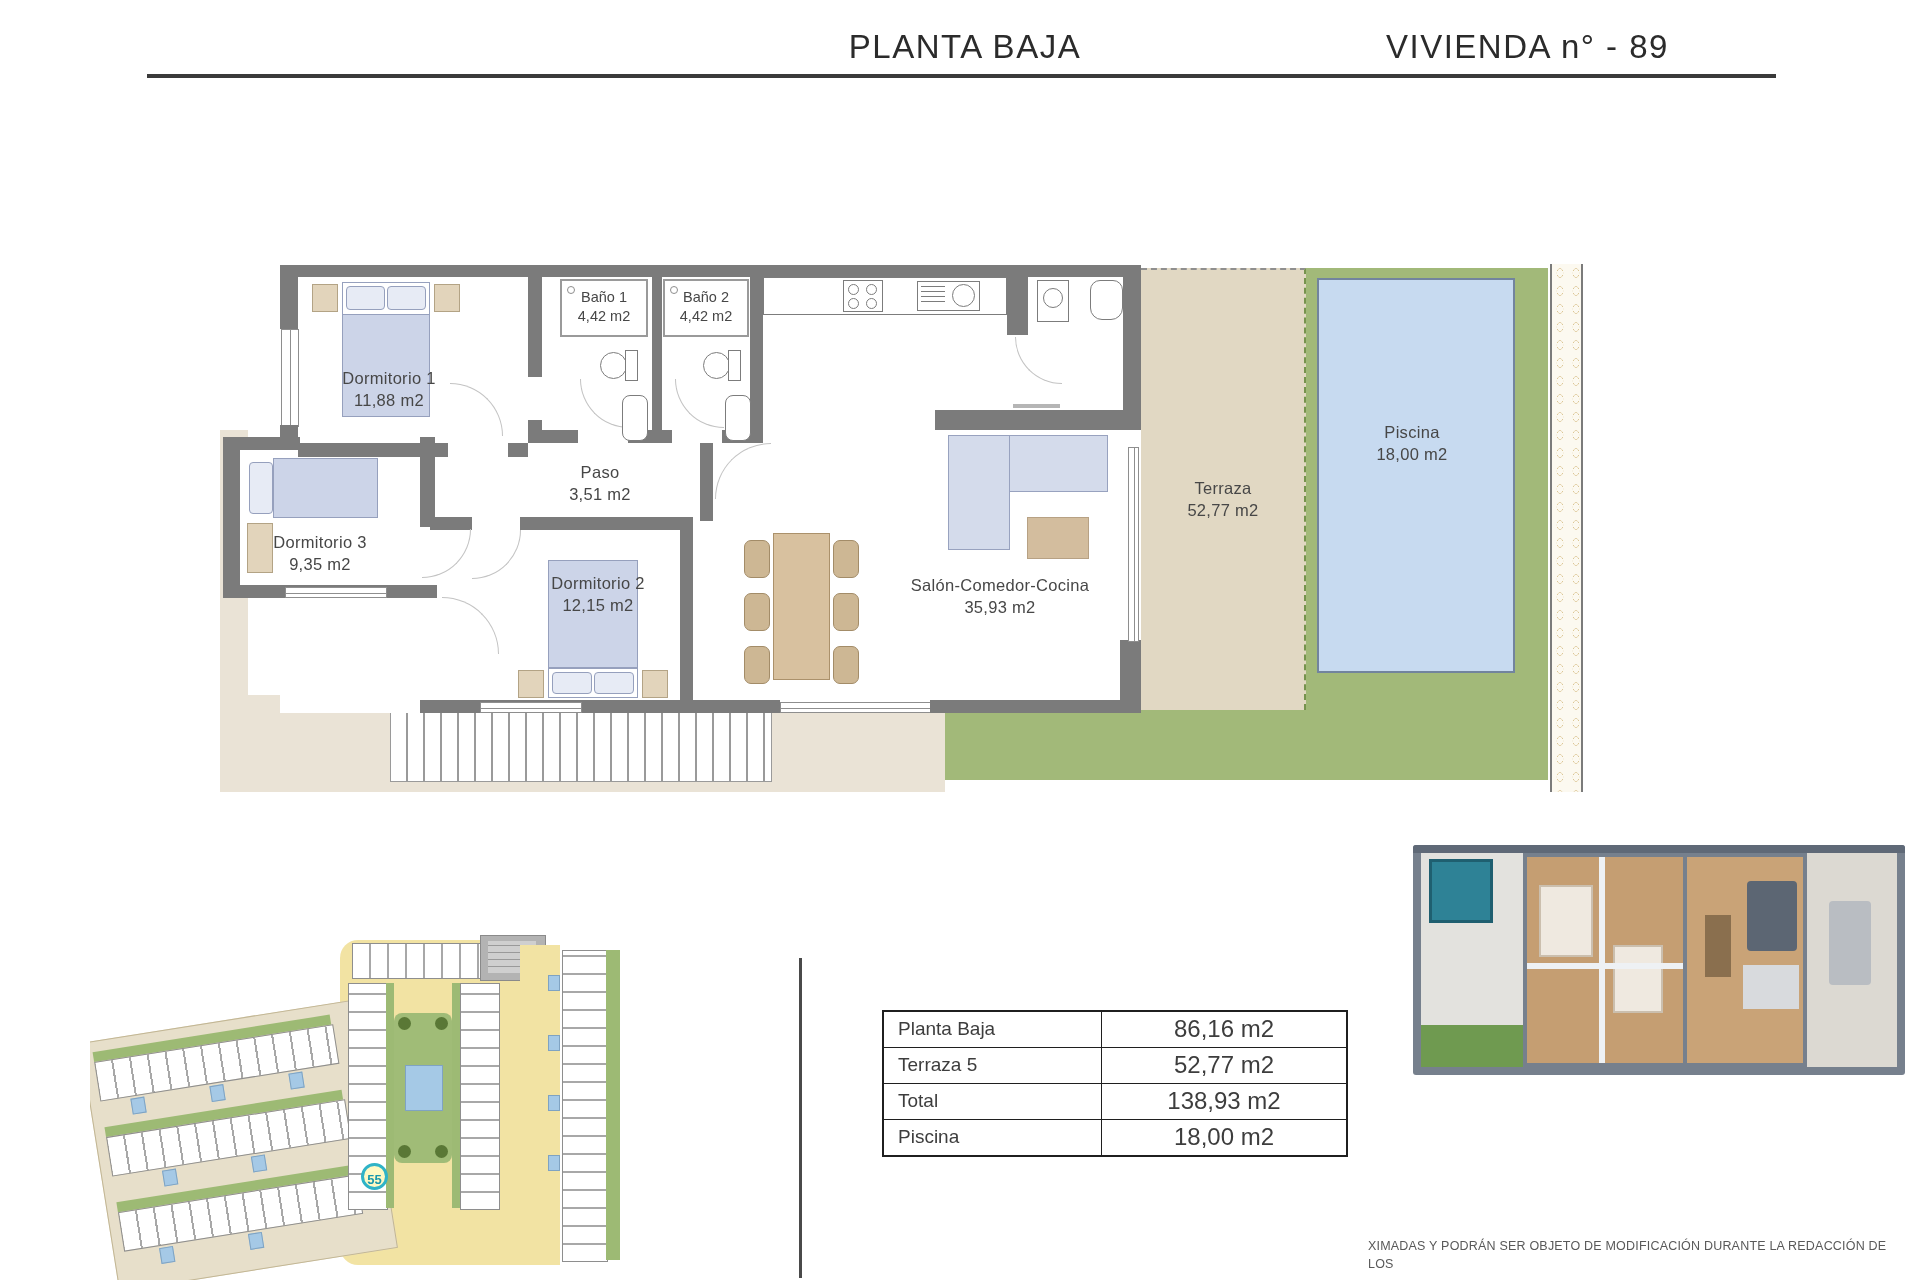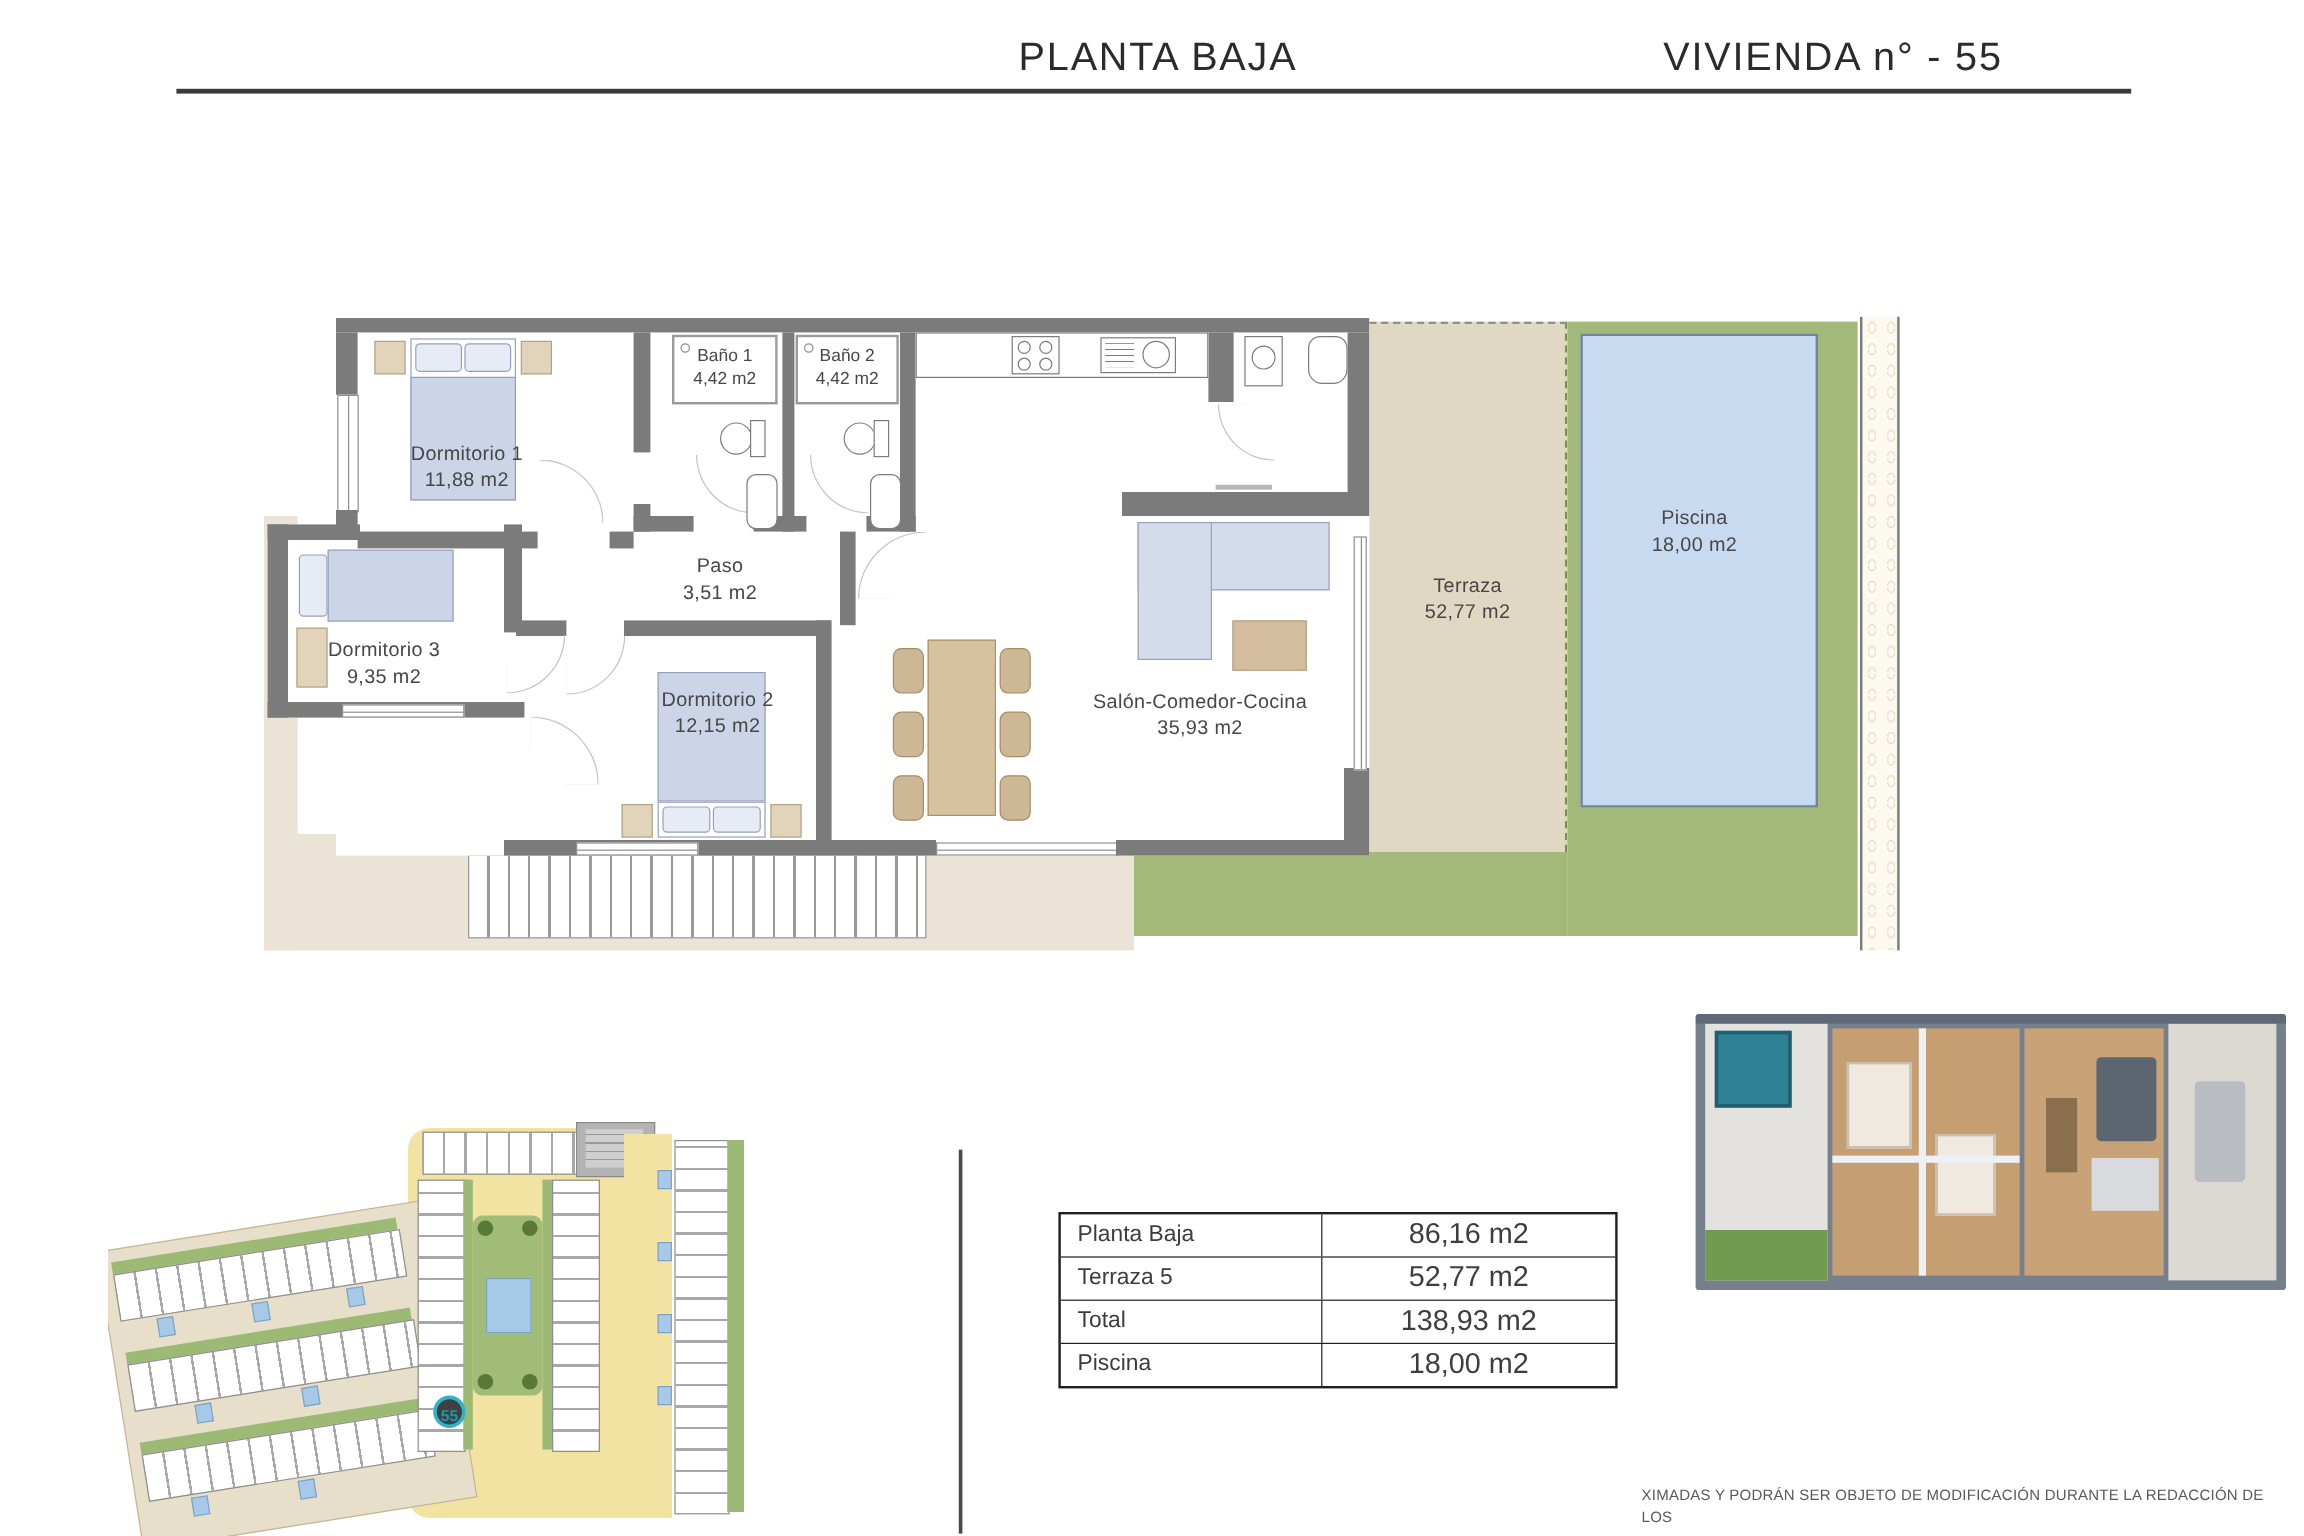--- a/index.html
+++ b/index.html
@@ -37,41 +37,41 @@
   .pebbles{position:absolute;background-color:#fcf9f0;
            background-image:radial-gradient(ellipse 5px 7px at 8px 9px,#fcf9f0 55%,#d9c28e 62%,#fcf9f0 72%),
                             radial-gradient(ellipse 5px 7px at 1px 1px,#fcf9f0 55%,#d9c28e 62%,#fcf9f0 72%);
            background-size:16px 18px;border-left:2px solid #7b7b7b;border-right:2px solid #7b7b7b;box-sizing:border-box;}
   
   .units-h{position:absolute;background:repeating-linear-gradient(90deg,#ffffff 0 16px,#a8a8a8 16px 18px);border:1px solid #8e8e8e;}
   .units-v{position:absolute;background:repeating-linear-gradient(0deg,#ffffff 0 16px,#a8a8a8 16px 18px);border:1px solid #8e8e8e;}
   .greenstrip{position:absolute;background:#9dba74;}
   .minipool{position:absolute;background:#a5c9e6;border:1px solid #7fa3c2;}
   .tree{position:absolute;width:13px;height:13px;background:#5a7836;border-radius:50%;}
-  .marker55{position:absolute;width:27px;height:27px;border:3px solid #2fb3c7;border-radius:50%;background:#404040;
+  .marker55{position:absolute;width:27px;height:27px;border:3px solid #2fb3c7;border-radius:50%;background:#fef9c3;
             color:#1898ad;font-size:13px;font-weight:bold;line-height:27px;text-align:center;box-sizing:border-box;}
   
   .sup-table{position:absolute;border:2px solid #1f1f1f;background:#fff;box-sizing:border-box;}
   .sup-head{height:38px;background:#e9e1dd;border-bottom:2px solid #1f1f1f;text-align:center;
             font-size:24px;letter-spacing:1px;color:#2b2b2b;line-height:38px;}
   .sup-row{display:flex;height:35px;border-bottom:1.5px solid #1f1f1f;}
   .sup-row:last-child{border-bottom:none;}
   .sup-cell-l{width:218px;border-right:1.5px solid #1f1f1f;font-size:19px;color:#3d3d3d;line-height:34px;padding-left:14px;box-sizing:border-box;}
   .sup-cell-r{flex:1;text-align:center;font-size:24px;color:#3d3d3d;line-height:34px;}
   
   .disc{position:absolute;font-size:12.5px;color:#595959;line-height:1.42;letter-spacing:.2px;}
   .r3d{position:absolute;background:#76808d;border-radius:3px;overflow:hidden;}
 </style>
 </head>
 <body>
 
 <div class="canvas">
 
   <div class="htitle" style="left:750px;width:430px;">PLANTA BAJA</div>
-  <div class="htitle" style="left:1330px;width:395px;">VIVIENDA n° - 55</div>
+  <div class="htitle" style="left:1330px;width:395px;">VIVIENDA n° - 89</div>
   <div class="hrule" style="left:147px;top:74px;width:1629px;height:4px;"></div>
 
   <div class="abs" style="left:220px;top:257px;width:1365px;height:535px;">
 
     <div class="abs" style="left:0;top:173px;width:28px;height:362px;background:#eae3d6;"></div>
     <div class="abs" style="left:0;top:438px;width:725px;height:97px;background:#eae3d6;"></div>
     <div class="steps" style="left:170px;top:455px;width:380px;height:68px;"></div>
     <div class="abs" style="left:1086px;top:11px;width:242px;height:512px;background:#a2b979;"></div>
     <div class="abs" style="left:725px;top:453px;width:361px;height:70px;background:#a2b979;"></div>
     <div class="abs" style="left:921px;top:11px;width:165px;height:442px;background:#e1d8c3;border-top:2px dashed #8f8f8f;border-right:2px dashed #76934e;box-sizing:border-box;"></div>

